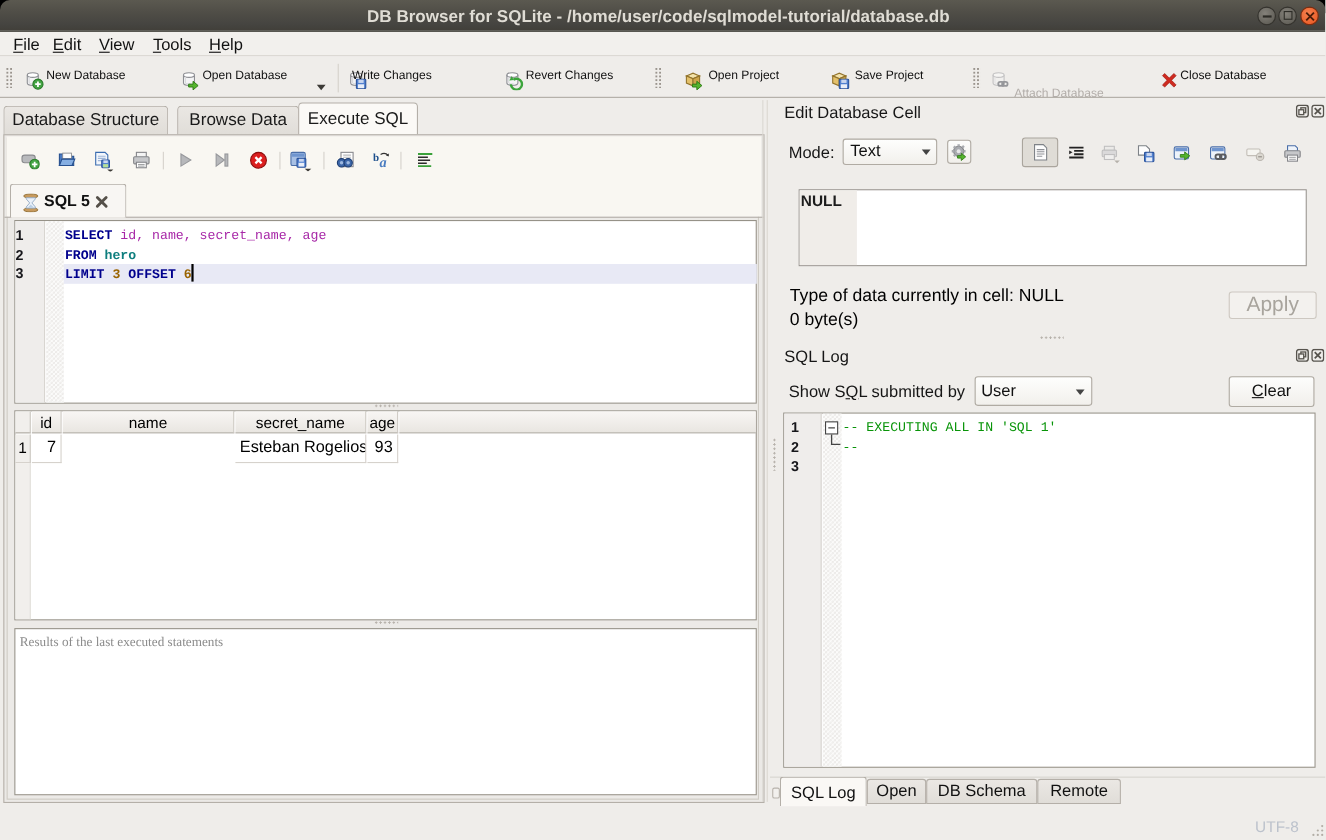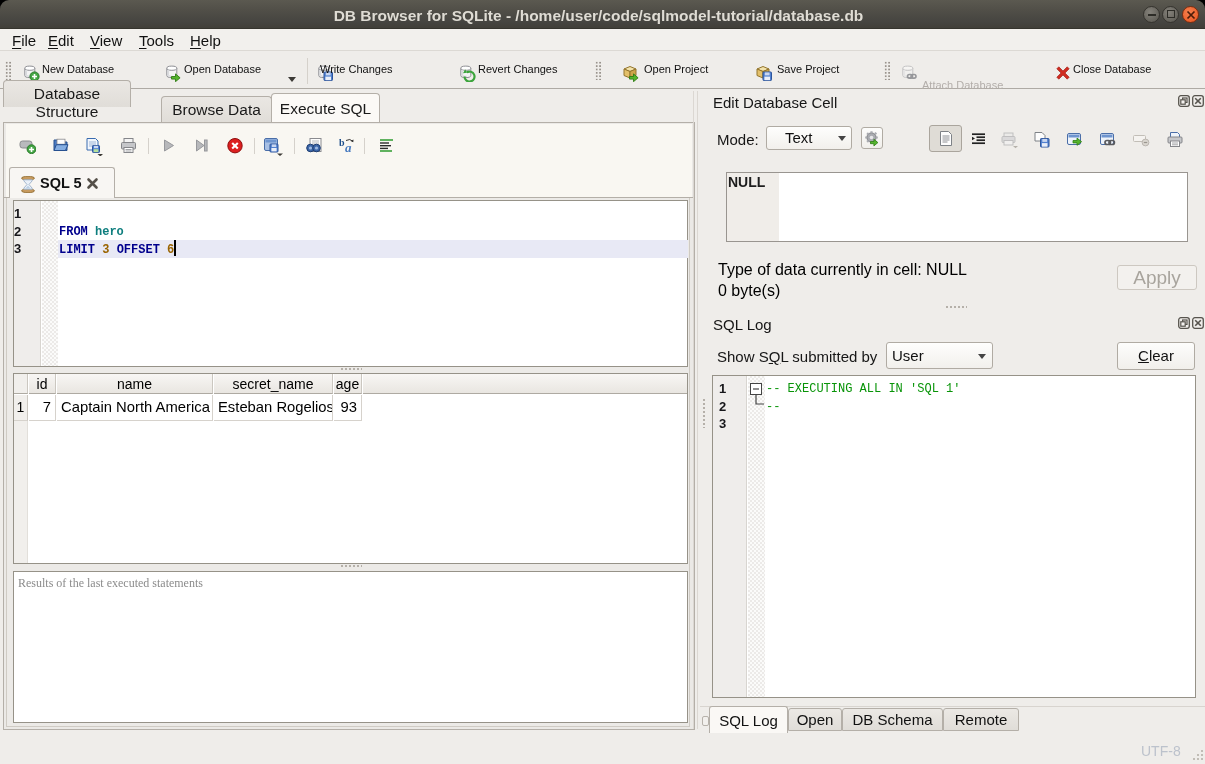--- a/index.html
+++ b/index.html
@@ -195,21 +195,21 @@
         <rect x="7.5" y="10.5" width="5" height="3.6" rx="1.8"></rect>
         <rect x="11" y="10.5" width="5" height="3.6" rx="1.8"></rect>
       </g>
     </svg></span>
 <div class="tbitem disabled" style="left:922px;margin-top:16px;">Attach Database</div>
 <span class="abs" style="left:1054px; top:64px;"><svg width="18" height="18" viewBox="0 0 18 18">
       <path d="M2.8 4.8 L4.8 2.8 L9 7 L13.2 2.8 L15.2 4.8 L11 9 L15.2 13.2 L13.2 15.2 L9 11 L4.8 15.2 L2.8 13.2 L7 9 Z" fill="#cf2b20" stroke="#9c1710" stroke-width="0.6"></path>
     </svg></span>
 <div class="tbitem" style="left:1073px;">Close Database</div>
 
-<div class="ltab" style="left:3px; top:80px; width:128px; height:27px;">Database Structure</div>
+<div class="ltab" style="left:3px; top:96px; width:150px; height:27px;">Database Structure</div>
 <div class="ltab" style="left:161px; top:96px; width:111px; height:27px;">Browse Data</div>
 <div class="ltab active" style="left:271px; top:93px; width:109px; height:30px; padding-top:6px;">Execute SQL</div>
 
 <div id="lpane" class="abs">
     <div id="lpane-inner"></div>
   </div>
 <div class="abs" style="left:6px; top:124px; width:686px; height:73px; background:#f9f7f2;"></div>
 
 <span class="abs" style="left:19px; top:137px;"><svg width="17" height="17" viewBox="0 0 17 17">
       <rect x="1" y="4" width="12" height="7" rx="2.5" fill="#b9babd" stroke="#8a8b8f"></rect>
@@ -293,37 +293,37 @@
     <path d="M2.5 2.5 L10.5 10.5 M10.5 2.5 L2.5 10.5" stroke="#555049" stroke-width="2.6" stroke-linecap="round"></path>
   </svg>
 
 <div id="editor" class="abs">
   <div id="edgutter" class="abs"></div>
   <div id="edfold" class="abs"></div>
   <div id="curline" class="abs"></div>
   <div class="ednum" style="top:4px;">1</div>
   <div class="ednum" style="top:22px;">2</div>
   <div class="ednum" style="top:39px;">3</div>
+  <div class="edline" style="top:4px;"><span class="kw">SELECT</span> <span class="ident">id, name, secret_name, age</span></div>
   <div class="edline" style="top:22px;"><span class="kw">FROM</span> <span class="tbl">hero</span></div>
   <div class="edline" style="top:39px;"><span class="kw">LIMIT</span> <span class="num">3</span> <span class="kw">OFFSET</span> <span class="num">6</span><span class="caret"></span></div>
 </div>
 <div class="sdots-h" style="left:340px; top:367px;"></div>
 <div class="sdots-h" style="left:340px; top:564px;"></div>
 
 <div id="rtable" class="abs">
   <div class="th" style="left:0; width:14px; background:#f1efec;"></div>
   <div class="th" style="left:15px; width:27px;">id</div>
   <div class="th" style="left:43px; width:156px;">name</div>
   <div class="th" style="left:200px; width:119px;">secret_name</div>
   <div class="th" style="left:320px; width:28px;">age</div>
   <div class="th" style="left:349px; width:324px; border-right:none;"></div>
   <div class="rowhdr" style="left:0; top:21px; width:14px; height:26px; border-bottom:1px solid #d6d2cc; text-align:center; font-size:14px; line-height:25px;">1</div>
   <div class="rowhdr" style="left:0; top:47px; width:14px; height:142px; border-right:1px solid #e2dfda;"></div>
   <div class="td" style="left:15px; width:27px; text-align:right; padding-right:4px;">7</div>
-  <div class="td" style="left:43px; width:156px; padding-left:4px;">Captain North America</div>
   <div class="td" style="left:200px; width:119px; padding-left:4px;">Esteban Rogelios</div>
   <div class="td" style="left:320px; width:28px; text-align:right; padding-right:4px;">93</div>
 </div>
 
 <div id="rmsg" class="abs">
     <span>Results of the last executed statements</span>
   </div>
 
 <div class="abs" style="left:693px; top:91px; width:1px; height:638px; background:#dbd7d2;"></div>
 <div class="abs" style="left:697px; top:91px; width:1px; height:638px; background:#dbd7d2;"></div>
@@ -335,21 +335,21 @@
     <rect x="0.7" y="0.7" width="10.6" height="10.6" rx="2.2" fill="none" stroke="#57544e" stroke-width="1.3"></rect>
     <rect x="4.6" y="3" width="4.4" height="4.4" fill="none" stroke="#57544e" stroke-width="1.2"></rect>
     <rect x="2.8" y="4.8" width="4.4" height="4.4" fill="#f4f2ef" stroke="#57544e" stroke-width="1.2"></rect>
   </svg>
 <svg class="abs" style="left:1192px; top:95px;" width="12" height="12" viewBox="0 0 12 12">
     <rect x="0.7" y="0.7" width="10.6" height="10.6" rx="2.2" fill="none" stroke="#57544e" stroke-width="1.3"></rect>
     <path d="M3.2 3.2 L8.8 8.8 M8.8 3.2 L3.2 8.8" stroke="#57544e" stroke-width="1.6"></path>
   </svg>
 <label class="flabel" style="left:717px; top:131px;">Mode:</label>
 <div class="combo" style="left:766px; top:126px; width:86px; height:24px;">
-    <span style="position:absolute; left:6px; top:2px;margin-left:12px;">Text</span>
+    <span style="position:absolute; left:6px; top:2px;">Text</span>
     <span class="arr" style="right:5px; top:9px;"></span>
   </div>
 <div class="btn" style="left:861px; top:127px; width:22px; height:22px;"></div>
 <span class="abs" style="left:864px; top:130px;"><svg width="17" height="17" viewBox="0 0 17 17">
       <circle cx="7.5" cy="7.5" r="4.6" fill="#a9abb0" stroke="#7f8084"></circle>
       <g stroke="#a9abb0" stroke-width="2.2">
         <path d="M7.5 1.2 v2 M7.5 11.8 v2 M1.2 7.5 h2 M11.8 7.5 h2 M3.1 3.1 l1.4 1.4 M10.9 10.9 l1.4 1.4 M10.9 4.1 l1.4-1.4 M3.1 11.9 l1.4-1.4"></path>
       </g>
       <circle cx="7.5" cy="7.5" r="1.8" fill="#e7e7e9"></circle>
       <path d="M6.5 11.5 h3.4 v-2.2 l4 3.3 -4 3.3 v-2.2 h-3.4 z" fill="#55b52e" stroke="#2f7d14" stroke-width="0.8"></path>

